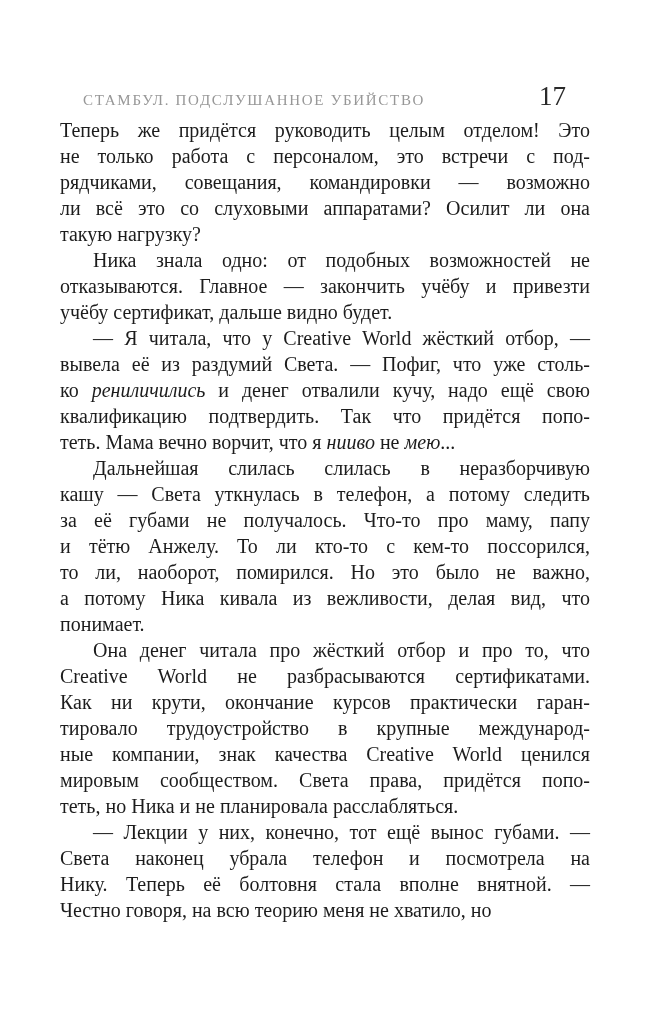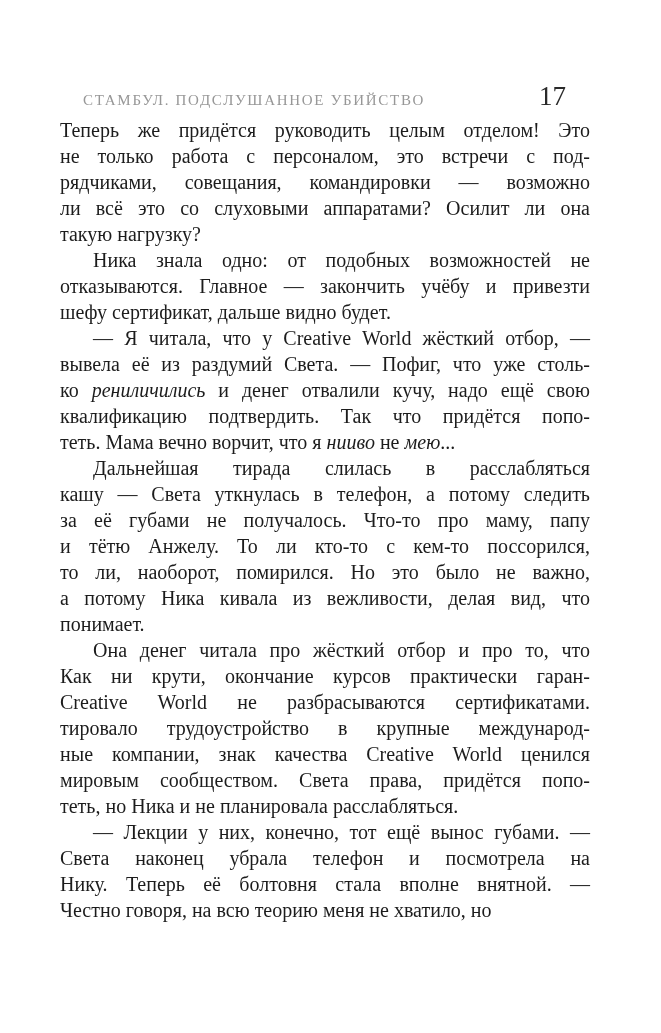--- a/index.html
+++ b/index.html
@@ -63,42 +63,42 @@
       <div class="paragraph">
         <div class="line">Теперь же придётся руководить целым отделом! Это</div>
         <div class="line">не только работа с персоналом, это встречи с под-</div>
         <div class="line">рядчиками, совещания, командировки — возможно</div>
         <div class="line">ли всё это со слуховыми аппаратами? Осилит ли она</div>
         <div class="line last">такую нагрузку?</div>
       </div>
       <div class="paragraph">
         <div class="line indent">Ника знала одно: от подобных возможностей не</div>
         <div class="line">отказываются. Главное — закончить учёбу и привезти</div>
-        <div class="line last">шефу сертификат, дальше видно будет.</div>
+        <div class="line last">учёбу сертификат, дальше видно будет.</div>
       </div>
       <div class="paragraph">
         <div class="line indent">— Я читала, что у Creative World жёсткий отбор, —</div>
         <div class="line">вывела её из раздумий Света. — Пофиг, что уже столь-</div>
         <div class="line">ко <em>рениличились</em> и денег отвалили кучу, надо ещё свою</div>
         <div class="line">квалификацию подтвердить. Так что придётся попо-</div>
         <div class="line last">теть. Мама вечно ворчит, что я <em>нииво</em> не <em>мею</em>...</div>
       </div>
       <div class="paragraph">
-        <div class="line indent">Дальнейшая тирада слилась в расслабляться</div>
+        <div class="line indent">Дальнейшая слилась слилась в неразборчивую</div>
         <div class="line">кашу — Света уткнулась в телефон, а потому следить</div>
         <div class="line">за её губами не получалось. Что-то про маму, папу</div>
         <div class="line">и тётю Анжелу. То ли кто-то с кем-то поссорился,</div>
         <div class="line">то ли, наоборот, помирился. Но это было не важно,</div>
         <div class="line">а потому Ника кивала из вежливости, делая вид, что</div>
         <div class="line last">понимает.</div>
       </div>
       <div class="paragraph">
         <div class="line indent">Она денег читала про жёсткий отбор и про то, что</div>
+        <div class="line">Creative World не разбрасываются сертификатами.</div>
         <div class="line">Как ни крути, окончание курсов практически гаран-</div>
-        <div class="line">Creative World не разбрасываются сертификатами.</div>
         <div class="line">тировало трудоустройство в крупные международ-</div>
         <div class="line">ные компании, знак качества Creative World ценился</div>
         <div class="line">мировым сообществом. Света права, придётся попо-</div>
         <div class="line last">теть, но Ника и не планировала расслабляться.</div>
       </div>
       <div class="paragraph">
         <div class="line indent">— Лекции у них, конечно, тот ещё вынос губами. —</div>
         <div class="line">Света наконец убрала телефон и посмотрела на</div>
         <div class="line">Нику. Теперь её болтовня стала вполне внятной. —</div>
         <div class="line last">Честно говоря, на всю теорию меня не хватило, но</div>

